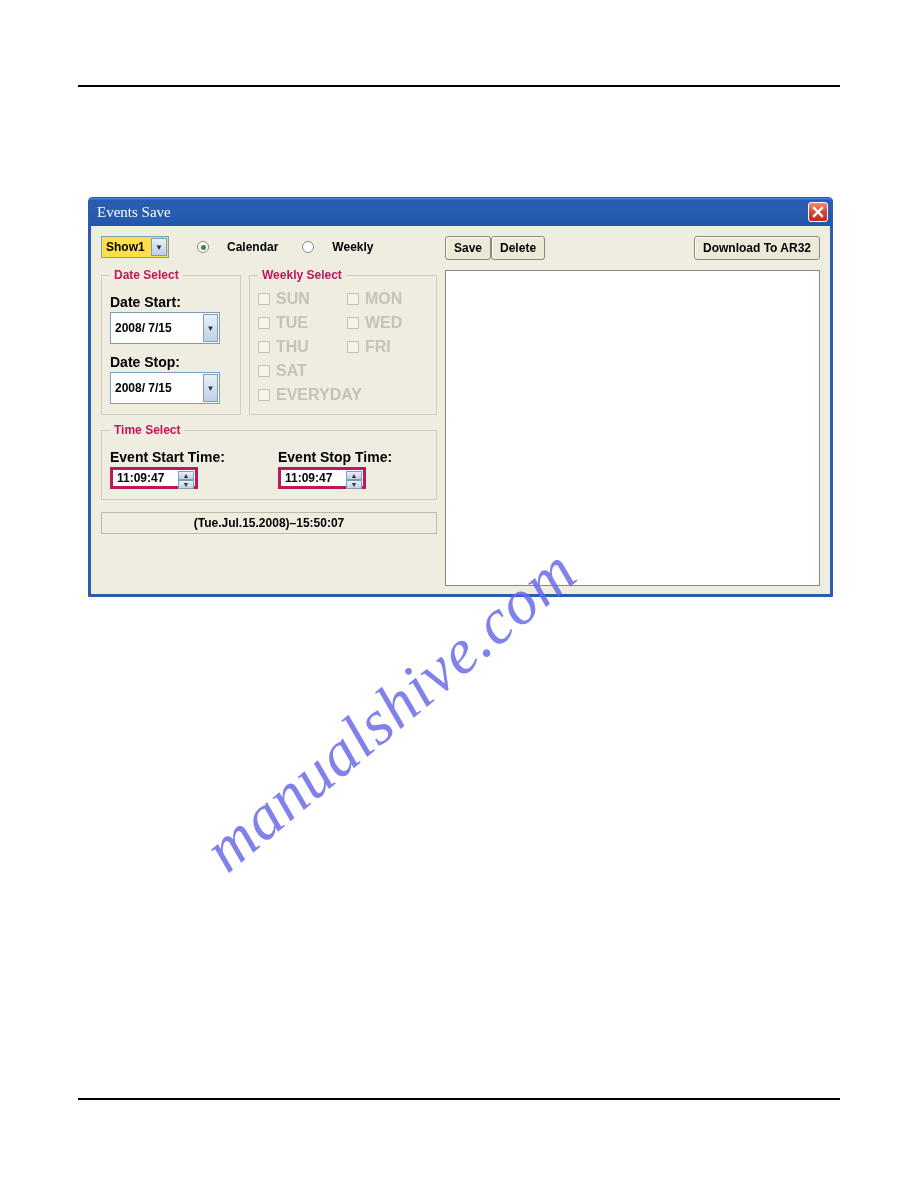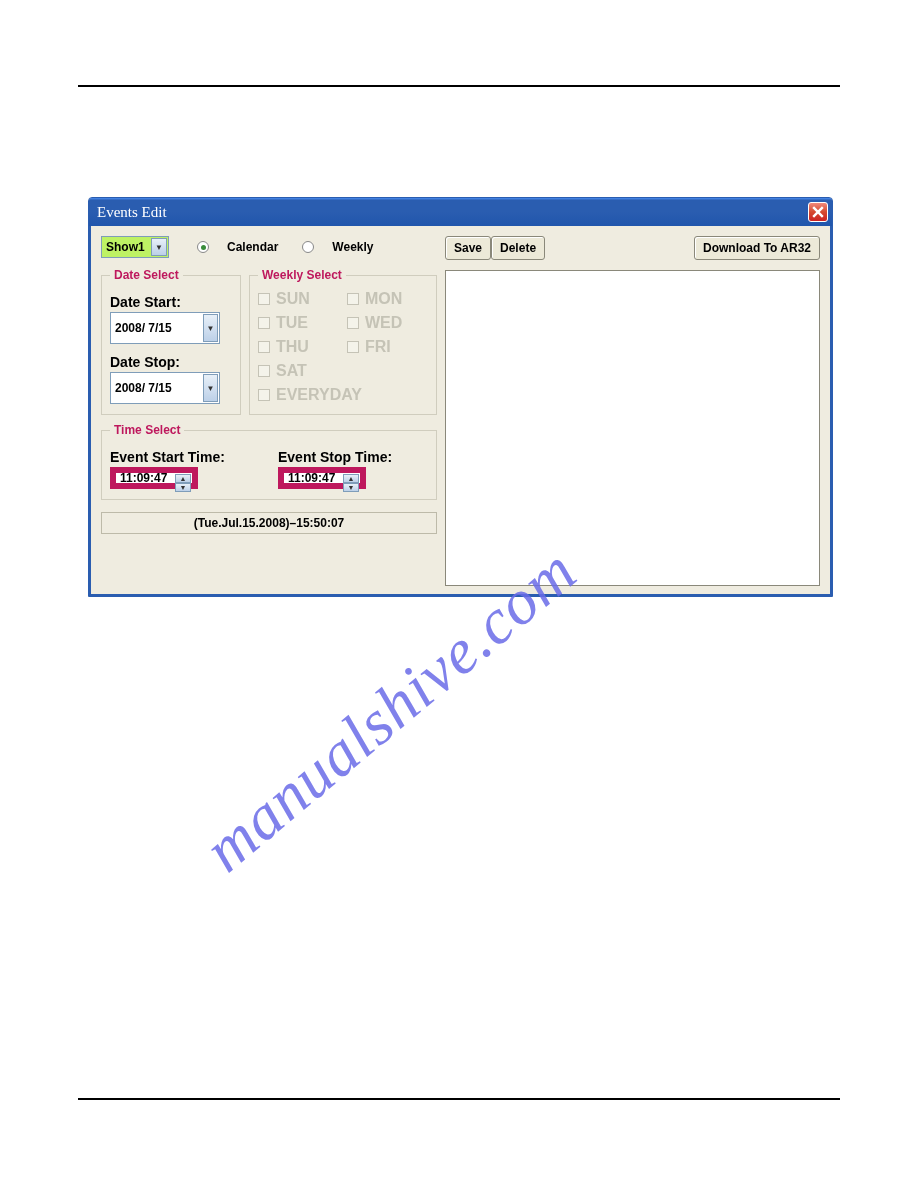--- a/index.html
+++ b/index.html
@@ -73,21 +73,21 @@
   }
   .toprow-right {
     display: flex;
     align-items: center;
     gap: 0;
     margin-bottom: 10px;
   }
 
   .combo {
     width: 68px; height: 22px;
-    background: #bef264;
+    background: #fde047;
     border: 1px solid #7f9db9;
     display: flex; align-items: center;
     padding-left: 4px;
     font-size: 12px;
     font-weight: bold;
     position: relative;
   }
   .combo .arrow {
     position: absolute; right: 1px; top: 1px; bottom: 1px;
     width: 16px;
@@ -165,21 +165,21 @@
   }
   .chk-box {
     width:12px; height:12px; border:1px solid #c5c3b6; background:#f4f3ea;
   }
   .chk-single { grid-column: 1 / span 2; }
 
   .time-fs { margin-top:6px; }
   .time-row { display:flex; gap:18px; }
   .time-col { flex:1; }
   .spinner {
-    width: 88px; height: 22px; background:#fff; border:6px solid #be185d;
+    width: 88px; height: 22px; background:#fff; border:3px solid #be185d;
     display:flex; align-items:center; padding-left:4px; font-size:12px; font-weight:bold;
     position:relative;
   }
   .spinner .spin {
     position:absolute; right:1px; top:1px; bottom:1px; width:16px;
     display:flex; flex-direction:column;
   }
   .spinner .spin div {
     flex:1; background: linear-gradient(to bottom, #e8f0f8, #bcd0e8);
     border:1px solid #7f9db9; display:flex; align-items:center; justify-content:center;
@@ -213,21 +213,21 @@
   .watermark { top: 830px; left: 190px; }
 </style>
 </head>
 <body>
 
 <div class="page">
   <hr class="hr-top">
 
   <div class="window">
     <div class="titlebar">
-      <span class="titlebar-title">Events Edit</span>
+      <span class="titlebar-title">Events Save</span>
       <div class="close-btn">
         <svg viewBox="0 0 10 10">
             <path d="M1 1 L9 9 M9 1 L1 9" stroke="#fff" stroke-width="2" fill="none"></path>
           </svg>
       </div>
     </div>
 
     <div class="client">
       <div class="left-col">
         <div class="toprow">

